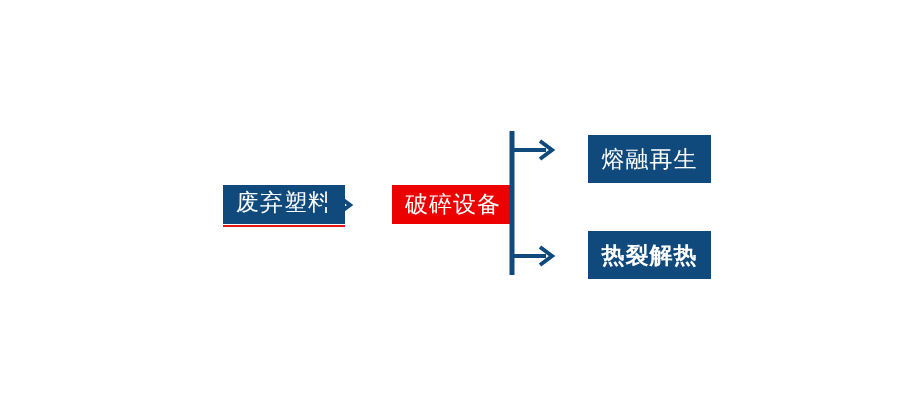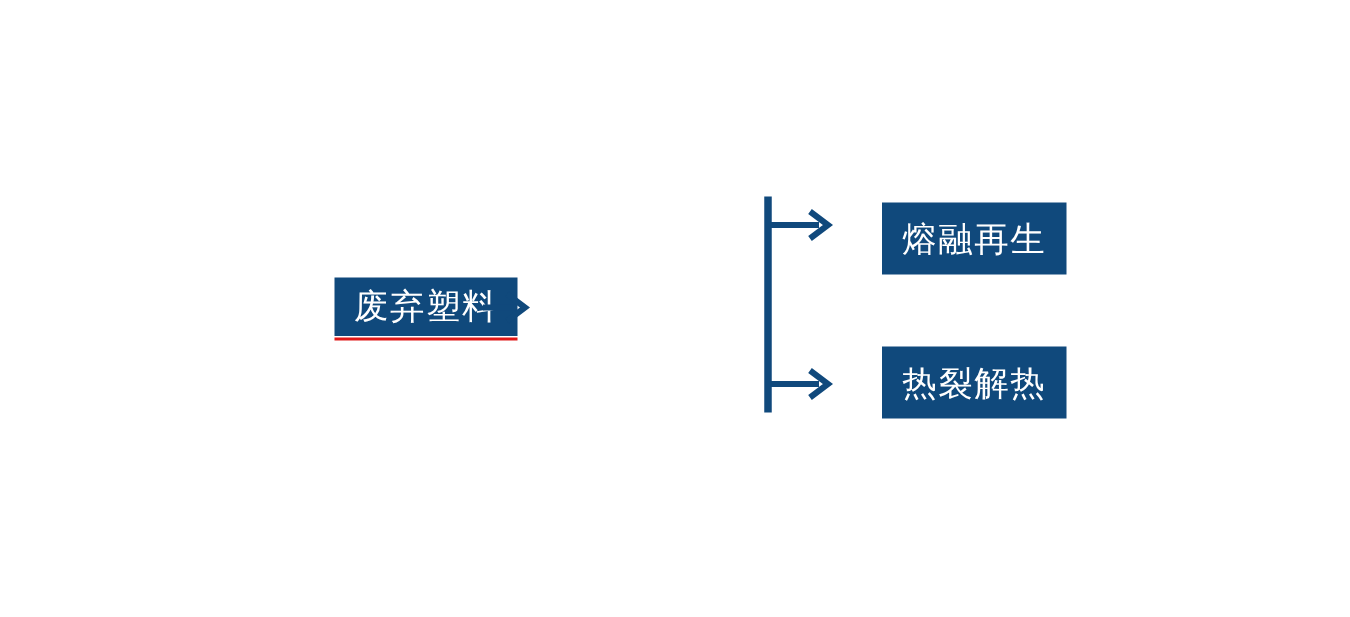--- a/index.html
+++ b/index.html
@@ -42,24 +42,24 @@
     content: "";
     position: absolute;
     left: 0;
     right: 0;
     bottom: -3px;
     height: 2px;
     background: #e01818;
   }
 
   
-  #node-source  { left: 192px; top: 185px; width: 122px; height: 39px; }
+  #node-source  { left: 192px; top: 185px; width: 122px; height: 39px; font-family: Liberation Mono, monospace; }
   #node-process { left: 361px; top: 185px; width: 122px; height: 39px; }
   #node-melt    { left: 557px; top: 135px; width: 123px; height: 48px; }
-  #node-pyro    { left: 557px; top: 231px; width: 123px; height: 48px; }
+  #node-pyro    { left: 557px; top: 231px; width: 123px; height: 48px; font-weight: bold; }
 
   
   .connector {
     position: absolute;
     pointer-events: none;
   }
   #arrow-main   { left: 320px; top: 190px; width: 36px; height: 30px; }
   #branch-tree  { left: 508px; top: 128px; width: 56px; height: 150px; }
 
   .connector svg { display: block; overflow: visible; }
@@ -73,20 +73,23 @@
     <span>废弃塑料</span>
   </div>
 
   <div class="connector" id="arrow-main">
     <svg width="36" height="30" viewBox="0 0 36 30">
       <path d="M2 15 H24" stroke="#10497c" stroke-width="4" fill="none"></path>
       <path d="M18 6 L30 15 L18 24" stroke="#10497c" stroke-width="4" fill="none" stroke-linejoin="miter" stroke-linecap="butt"></path>
     </svg>
   </div>
 
+  <div class="node node-red" id="node-process">
+    <span>破碎设备</span>
+  </div>
 
   <div class="connector" id="branch-tree">
     <svg width="56" height="150" viewBox="0 0 56 150">
 
       <path d="M4 3 V147" stroke="#10497c" stroke-width="5" fill="none"></path>
 
       <path d="M4 22 H38" stroke="#10497c" stroke-width="4" fill="none"></path>
       <path d="M32 13 L44 22 L32 31" stroke="#10497c" stroke-width="4" fill="none" stroke-linejoin="miter"></path>
 
       <path d="M4 128 H38" stroke="#10497c" stroke-width="4" fill="none"></path>

